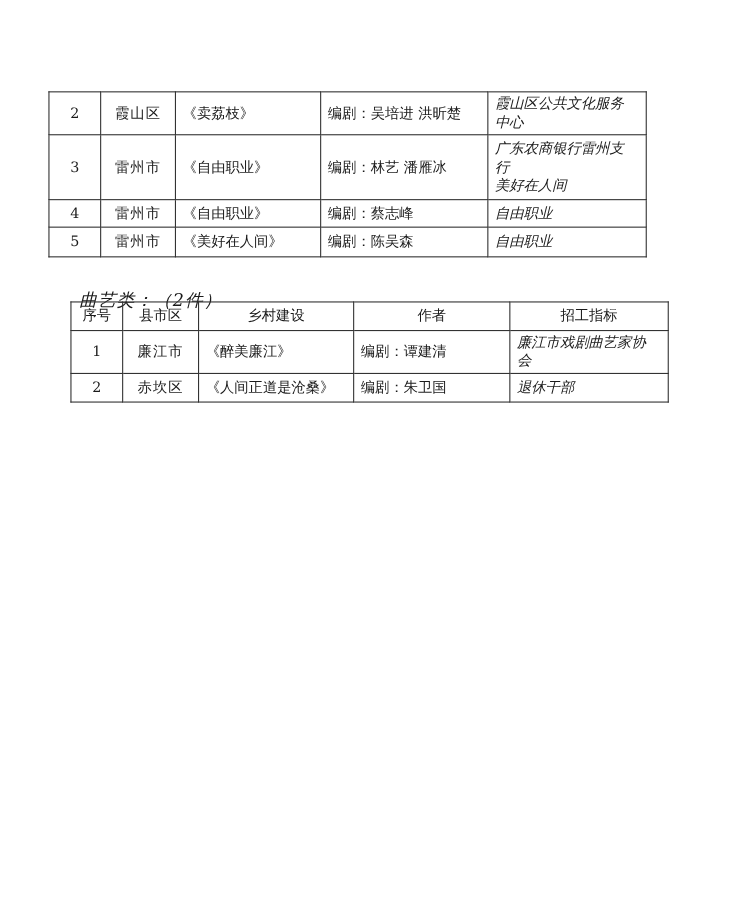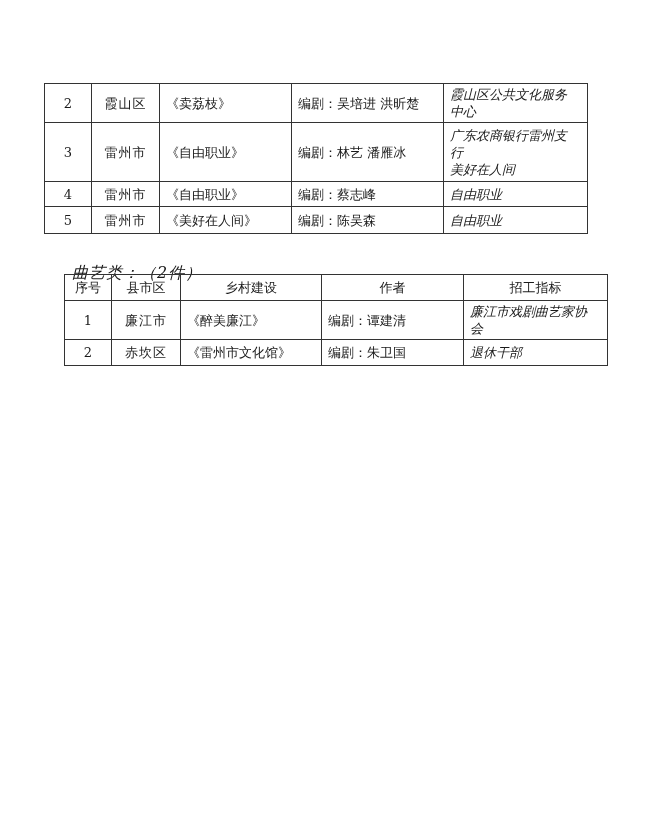--- a/index.html
+++ b/index.html
@@ -111,20 +111,20 @@
     <td>《醉美廉江》</td>
     <td>编剧：谭建清</td>
     <td>
       <span class="line">廉江市戏剧曲艺家协</span>
       <span class="line">会</span>
     </td>
   </tr>
   <tr style="height:26px">
     <td class="c">2</td>
     <td class="c cnt">赤坎区</td>
-    <td>《雷州市文化馆》</td>
+    <td>《人间正道是沧桑》</td>
     <td>编剧：朱卫国</td>
     <td>
       <span class="line">退休干部</span>
     </td>
   </tr>
 </tbody>
   </table>
 
 </body></html>

